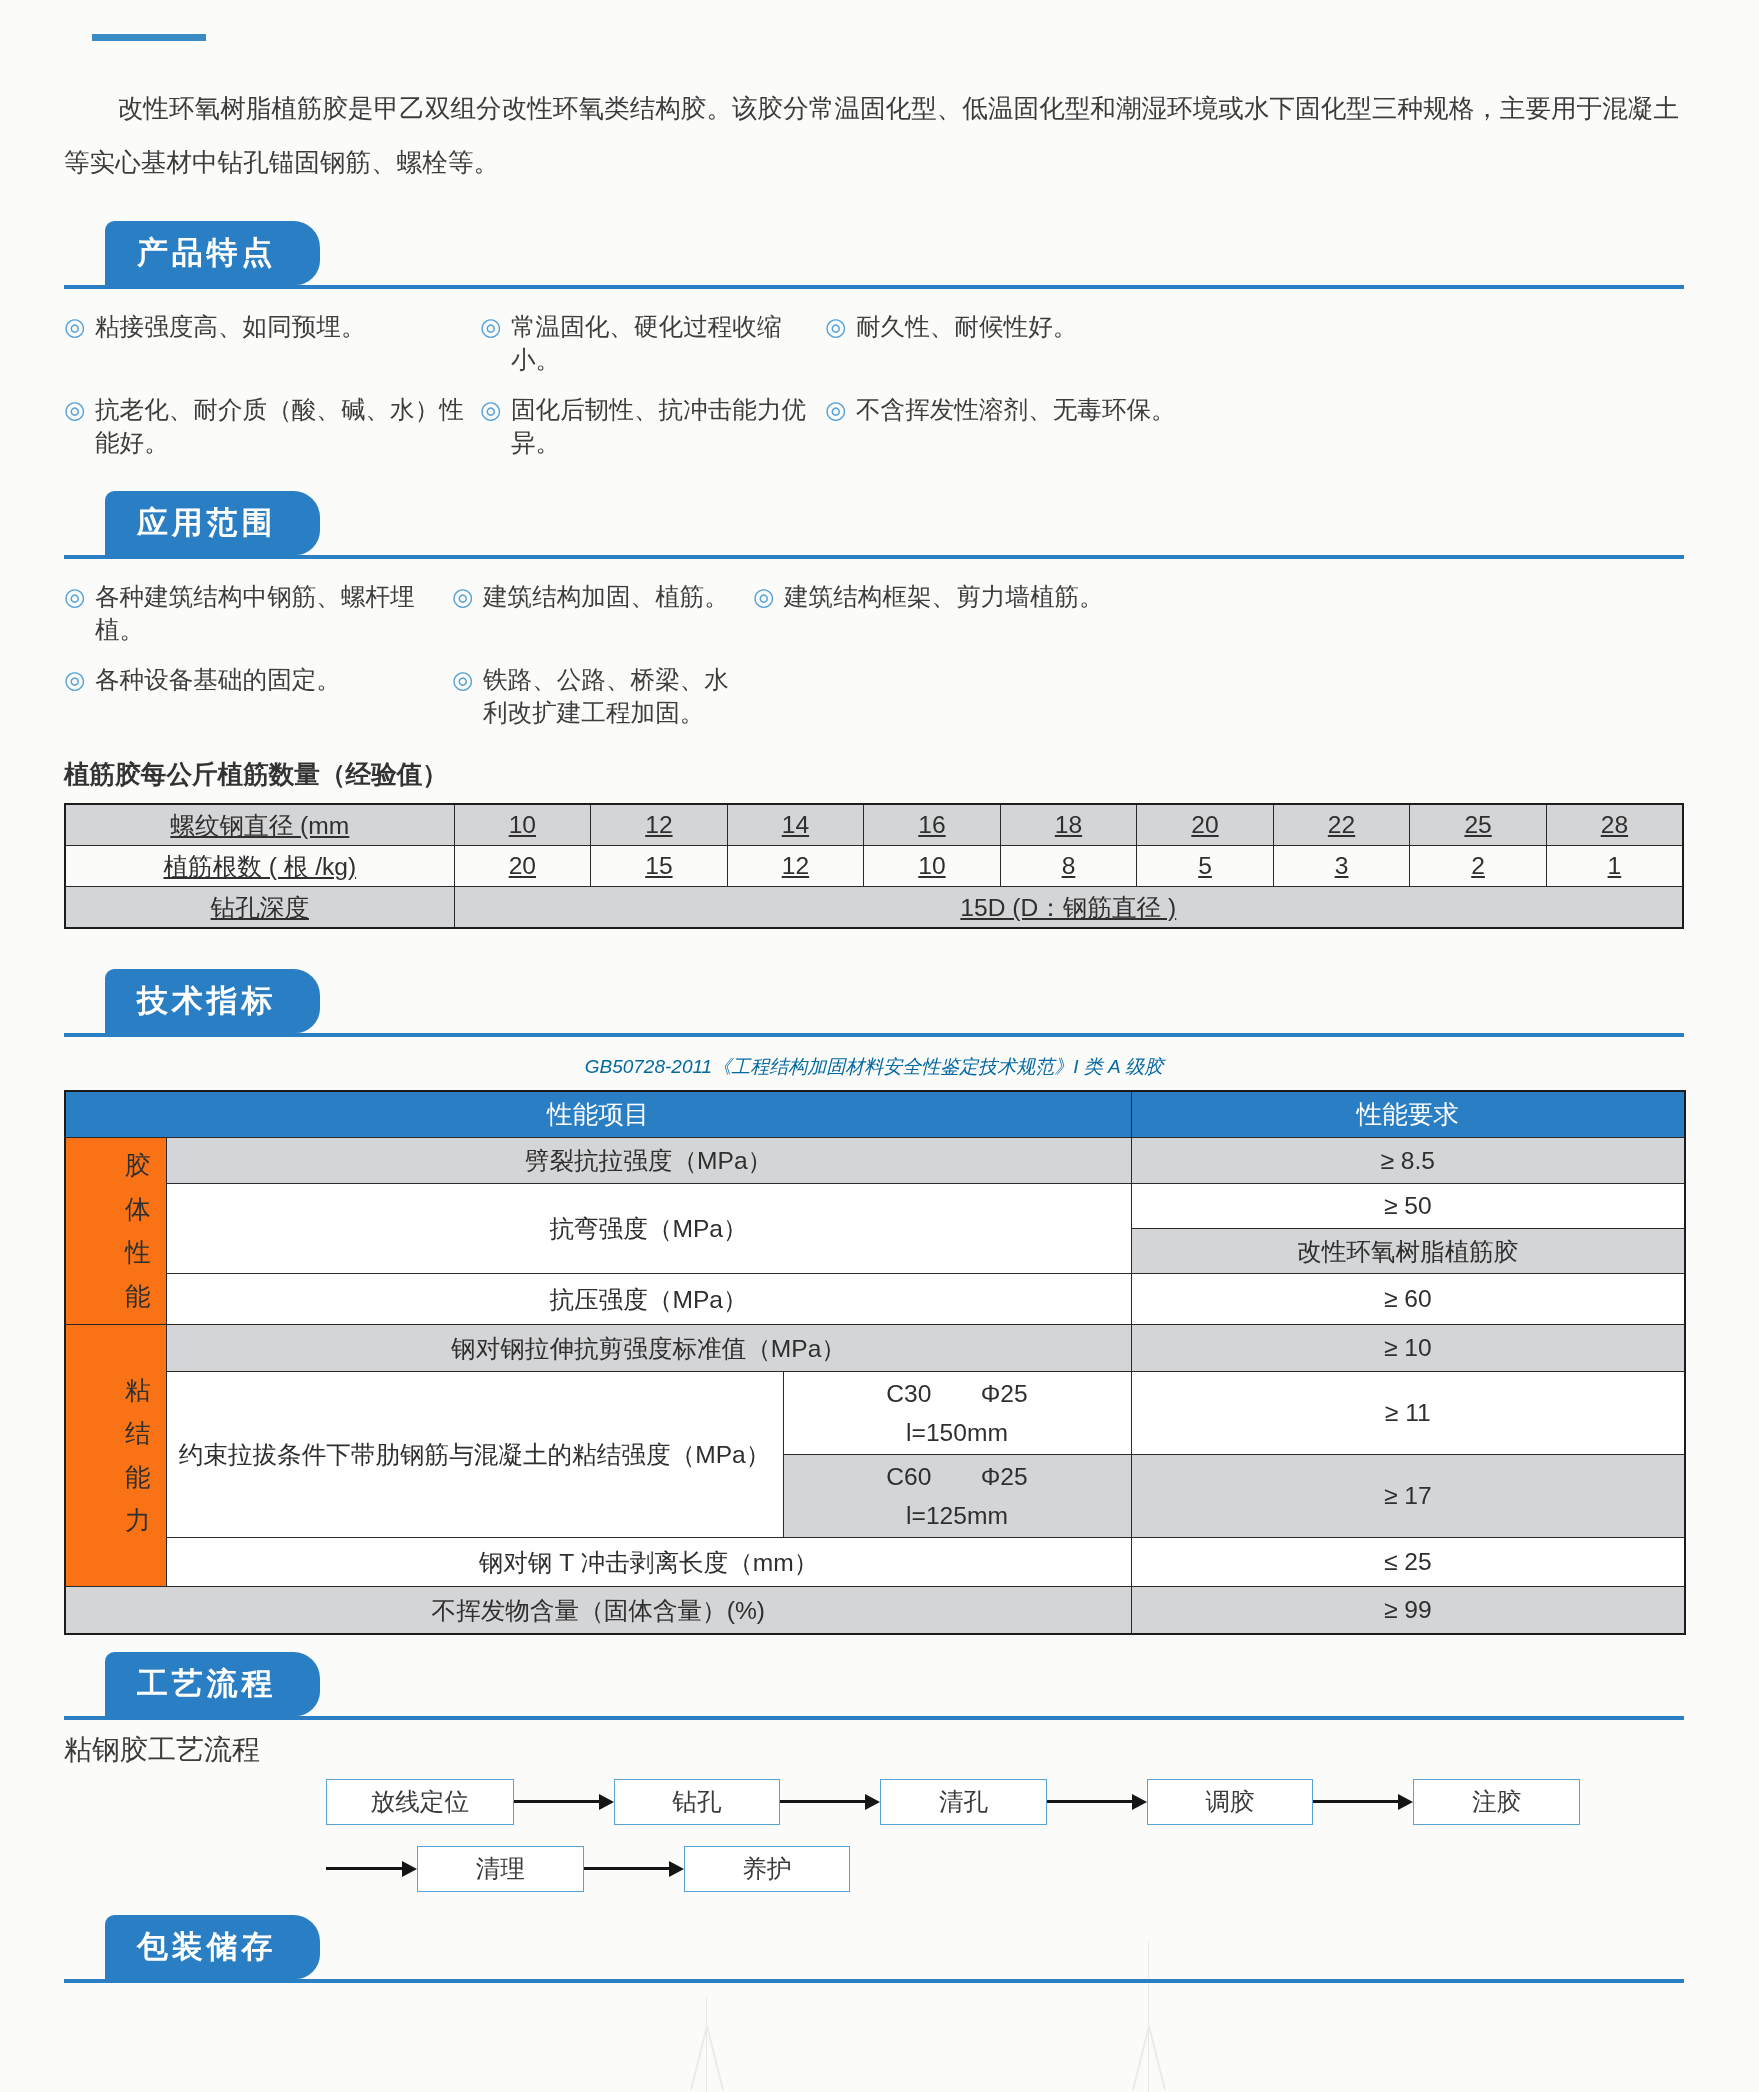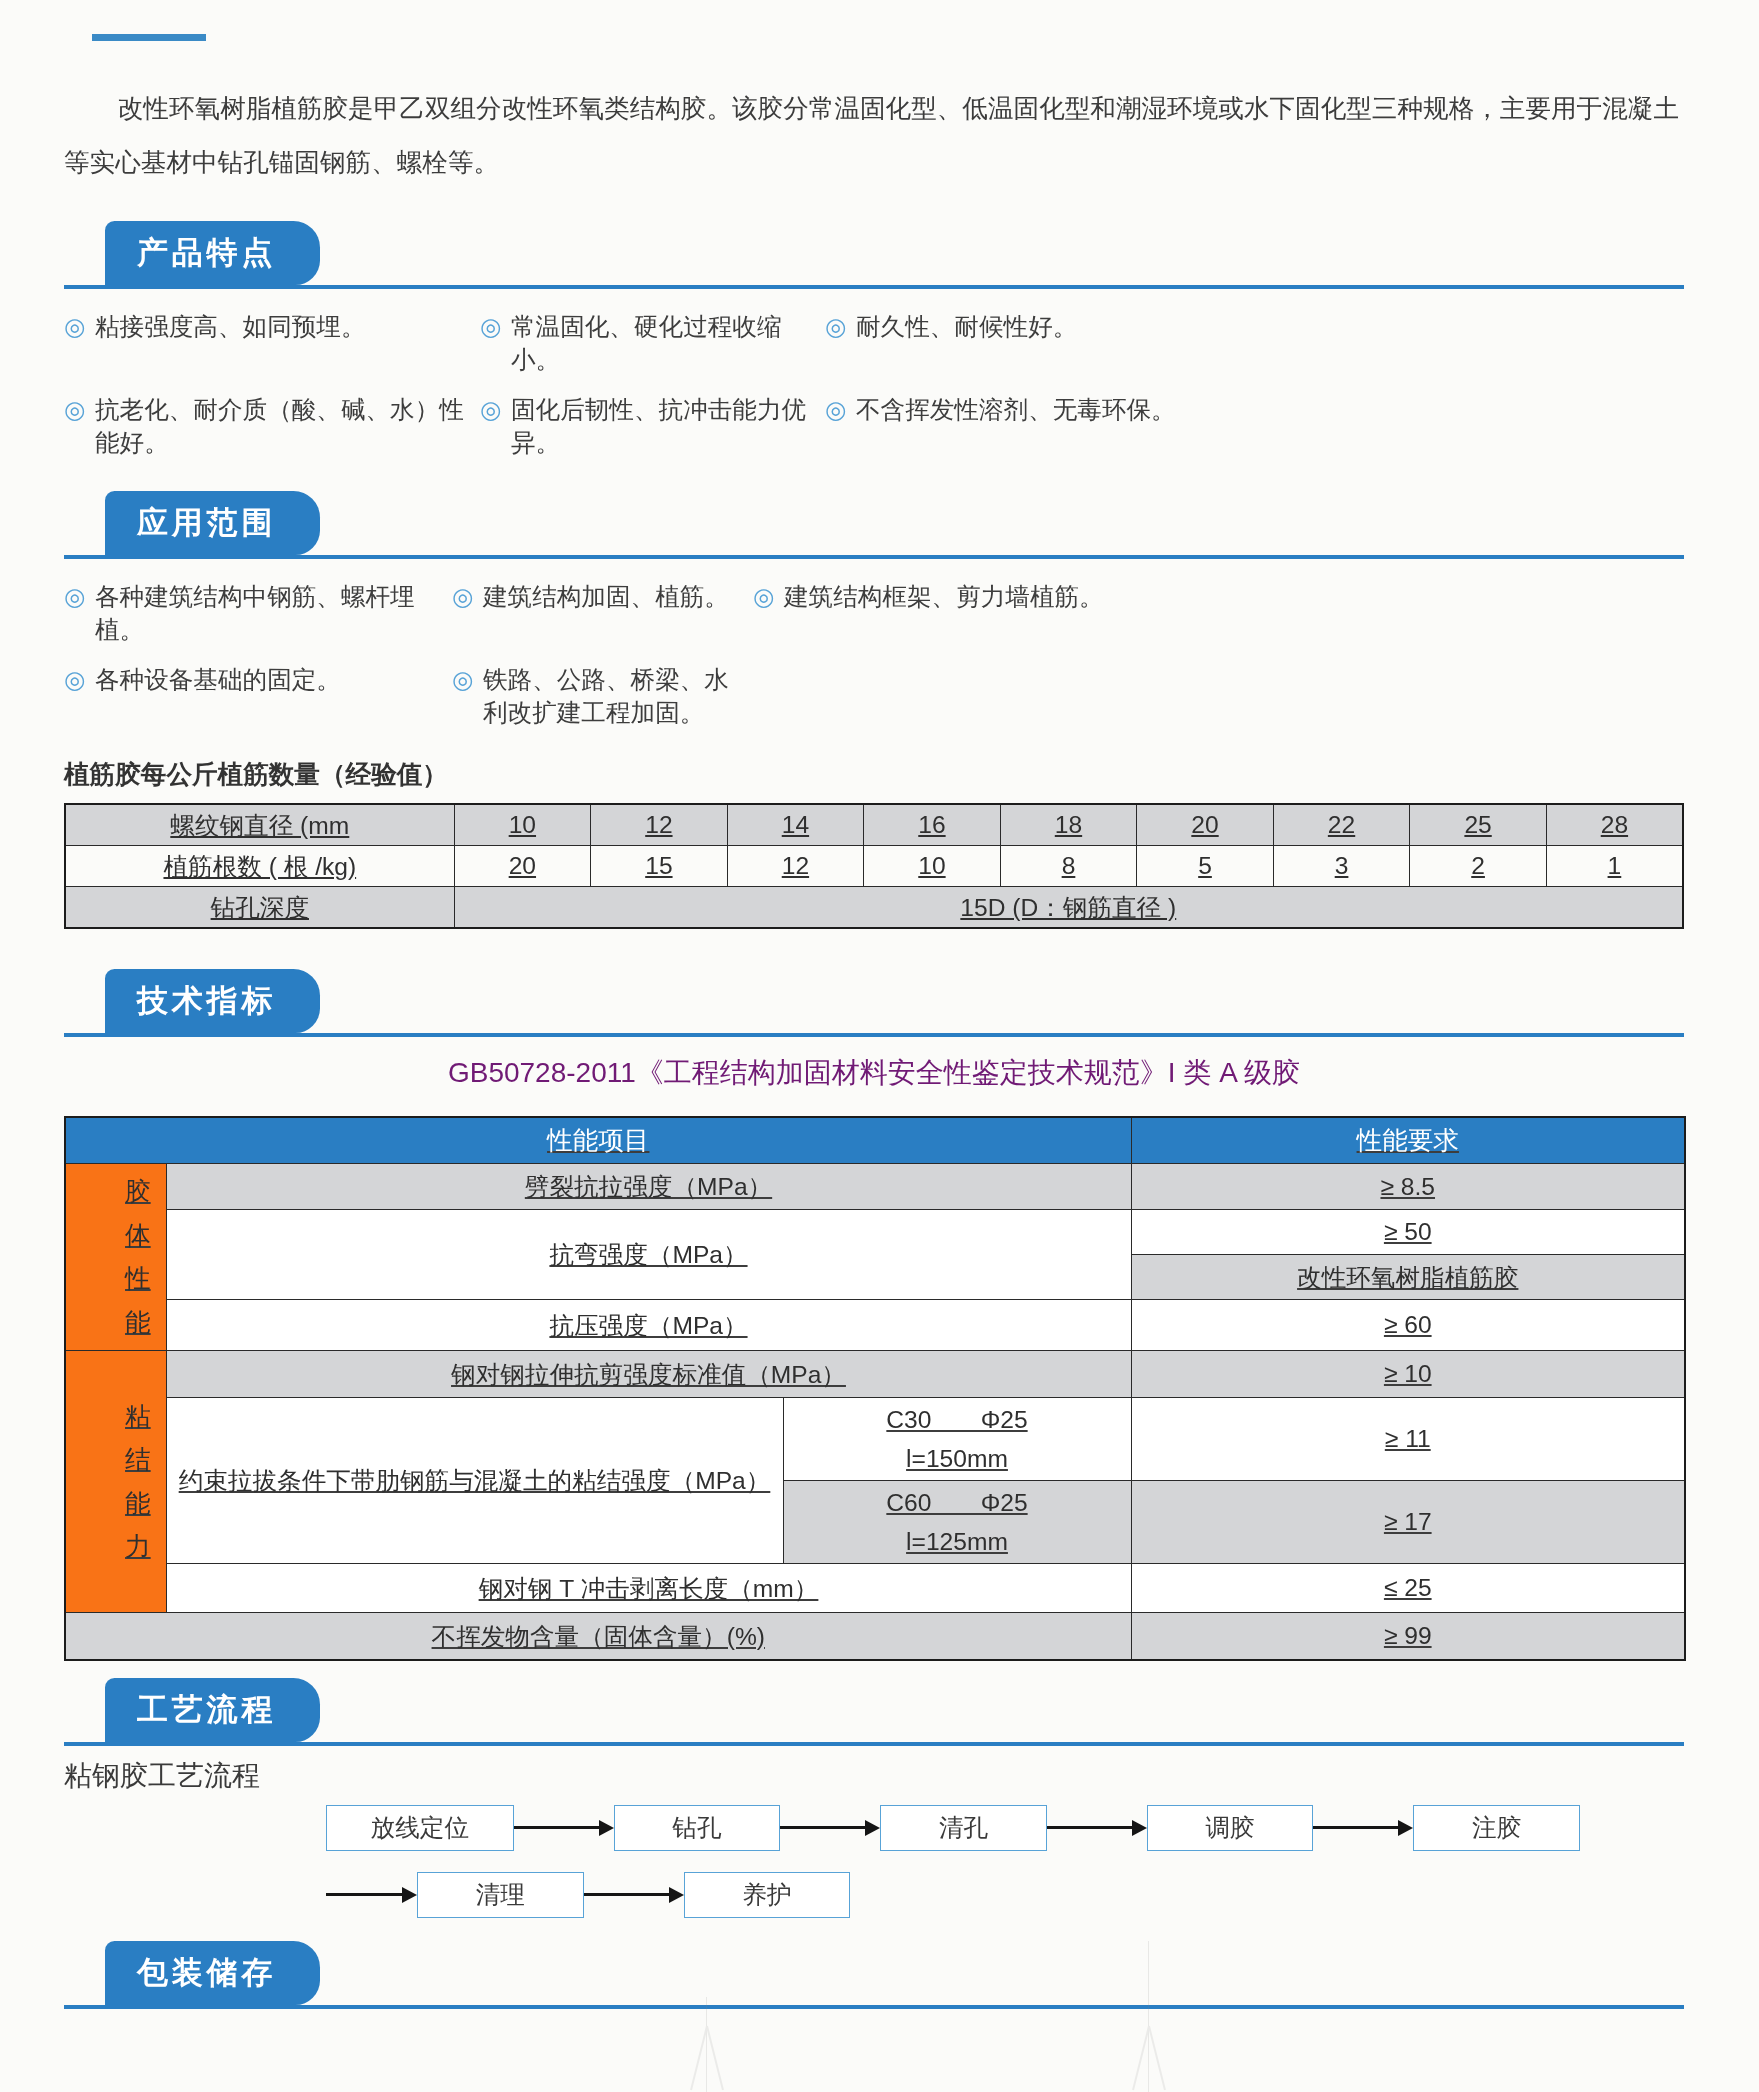--- a/index.html
+++ b/index.html
@@ -36,23 +36,23 @@
 
   table { border-collapse:collapse; width:1620px; table-layout:fixed; }
   td { border:1.5px solid #2a2a2a; text-align:center; font-size:24.6px; color:#2f2f2f; padding:0 3.8px; overflow:hidden; }
   .t1 { margin-top:11.4px; border:2.8px solid #1c1c1c; }
   .t1 td { height:40px;text-decoration:underline; }
   .t1 .lbl { width:380px; }
   tr.gray td, td.gray { background:#d4d5d7; }
   td.white { background:#ffffff; }
 
   .sec-tech { margin-top:40px; }
-  .gb-note { margin-top:17px; text-align:center; font-size:28px; color:#701a75; }
-
-  .t2 { margin-top:24px; border:2.8px solid #1c1c1c;text-decoration:underline; }
+  .gb-note { margin-top:17px; text-align:center; font-size:19px; color:#0369a1;font-style:italic; }
+
+  .t2 { margin-top:10px; border:2.8px solid #1c1c1c; }
   .t2 td { font-size:24.6px; }
   .t2 tr.thead td { background:#2a7ec3; color:#ffffff; font-size:25.6px; height:45px; }
   .t2 .grp { background:#f97316; font-size:25.6px; line-height:1.7;padding-left:48px; }
   .subcell div { line-height:1.6; }
 
   .sec-process { margin-top:17px; }
   .flow-subtitle { margin-top:11.4px; font-size:28px; color:#3a3a3a; }
   .flow-row { display:flex; align-items:center; margin-left:262px; }
   .flow-row.r1 { margin-top:9.5px; }
   .flow-row.r2 { margin-top:21px; }

